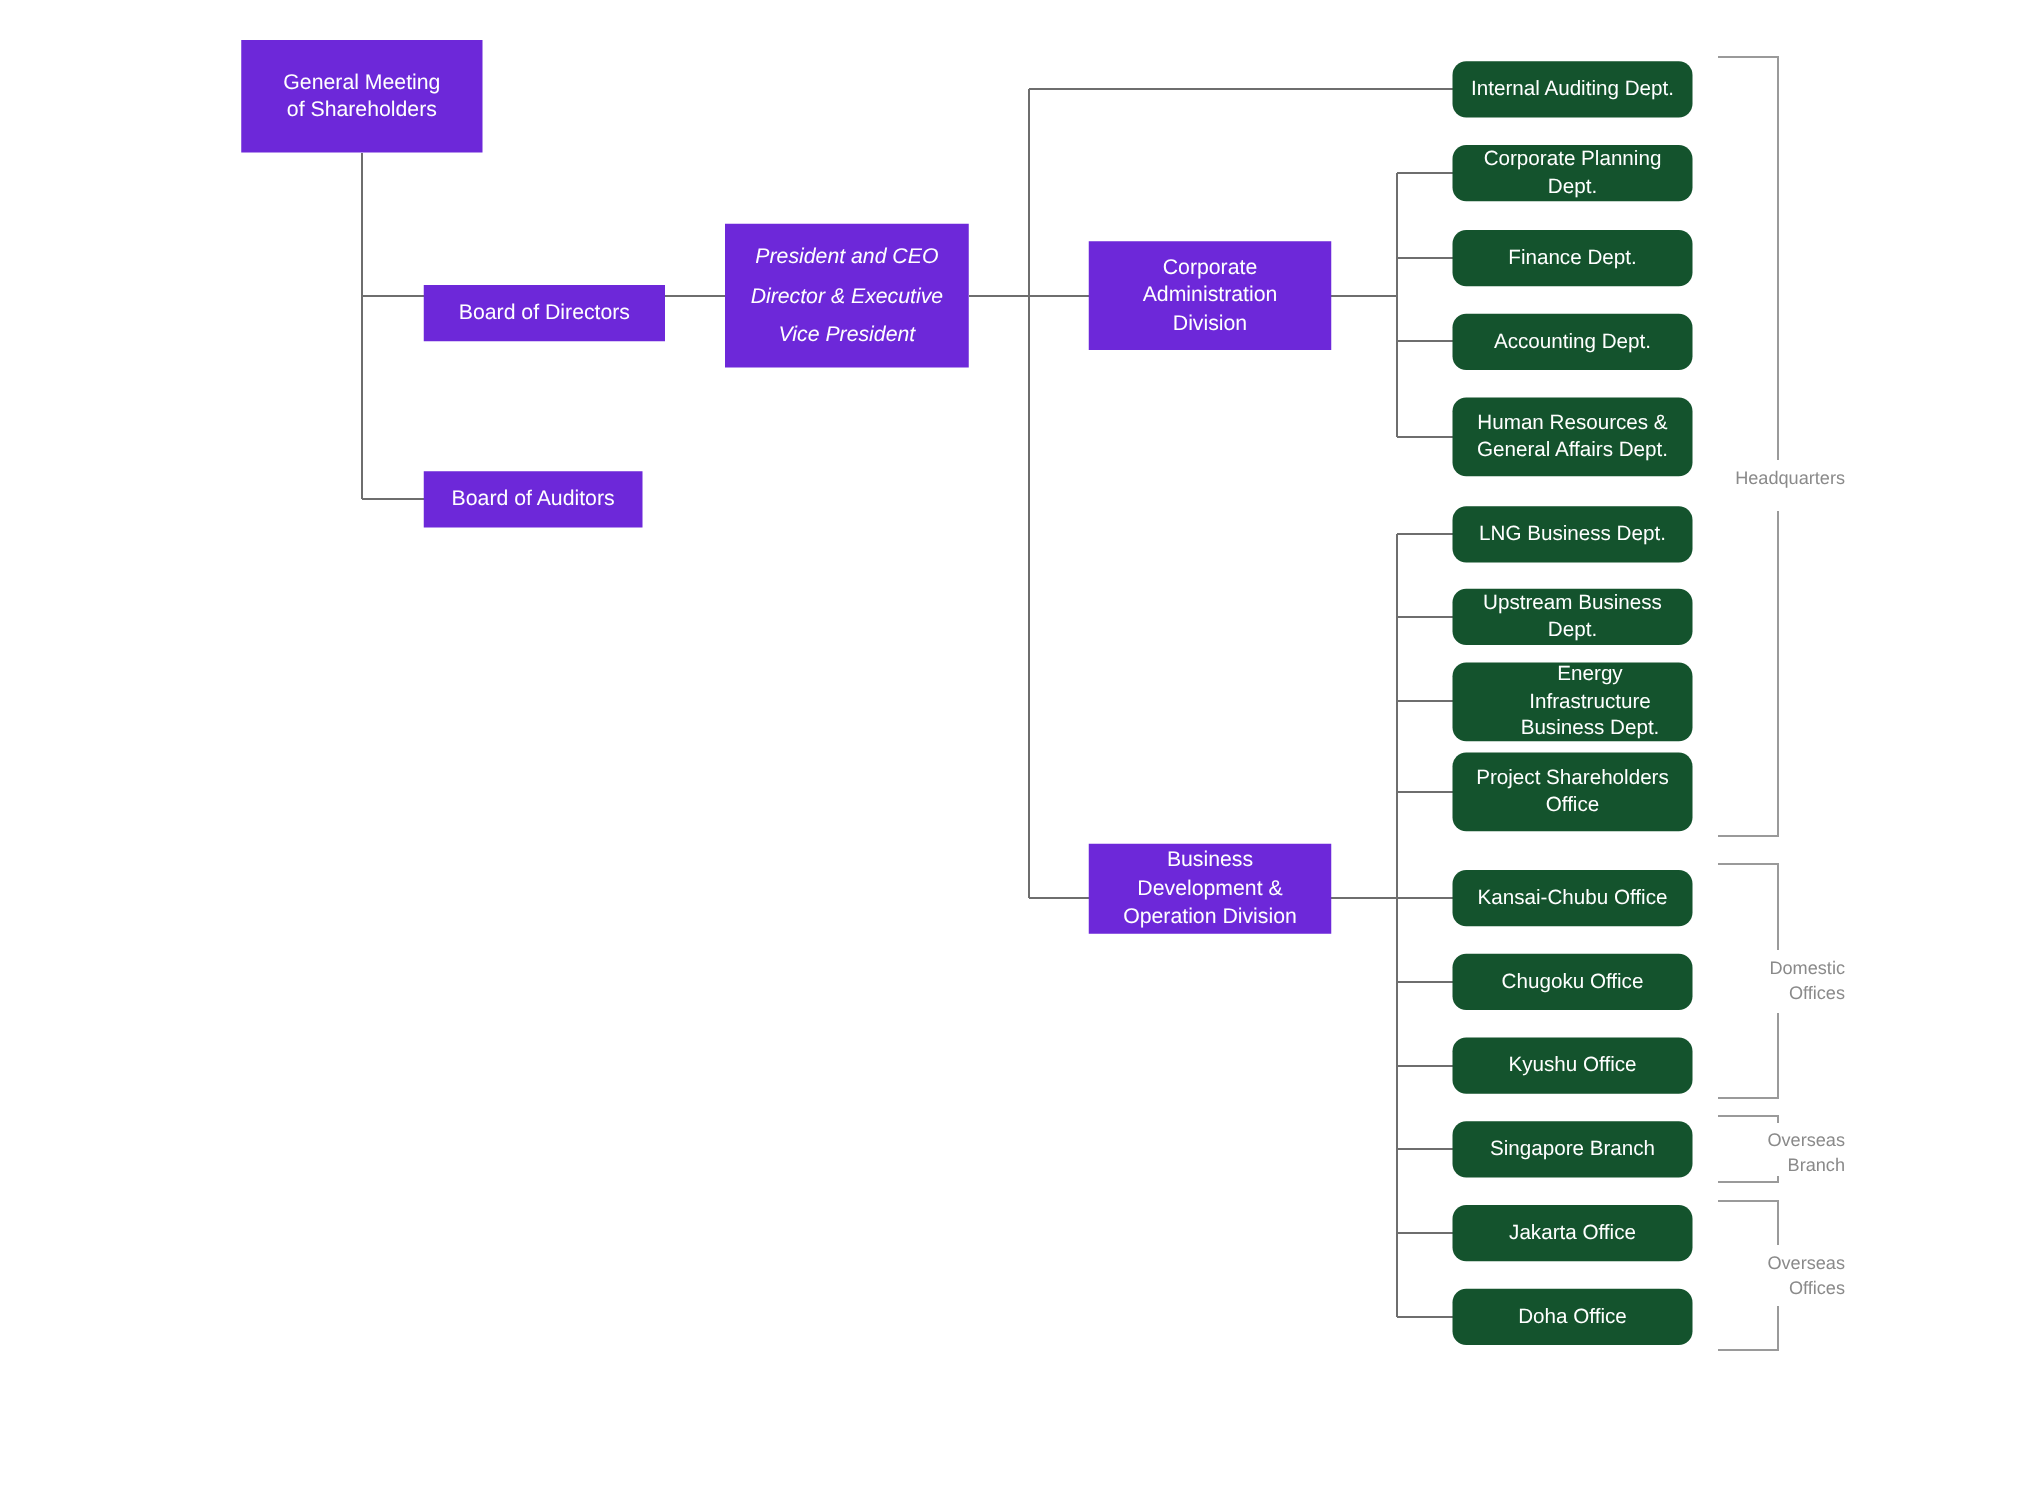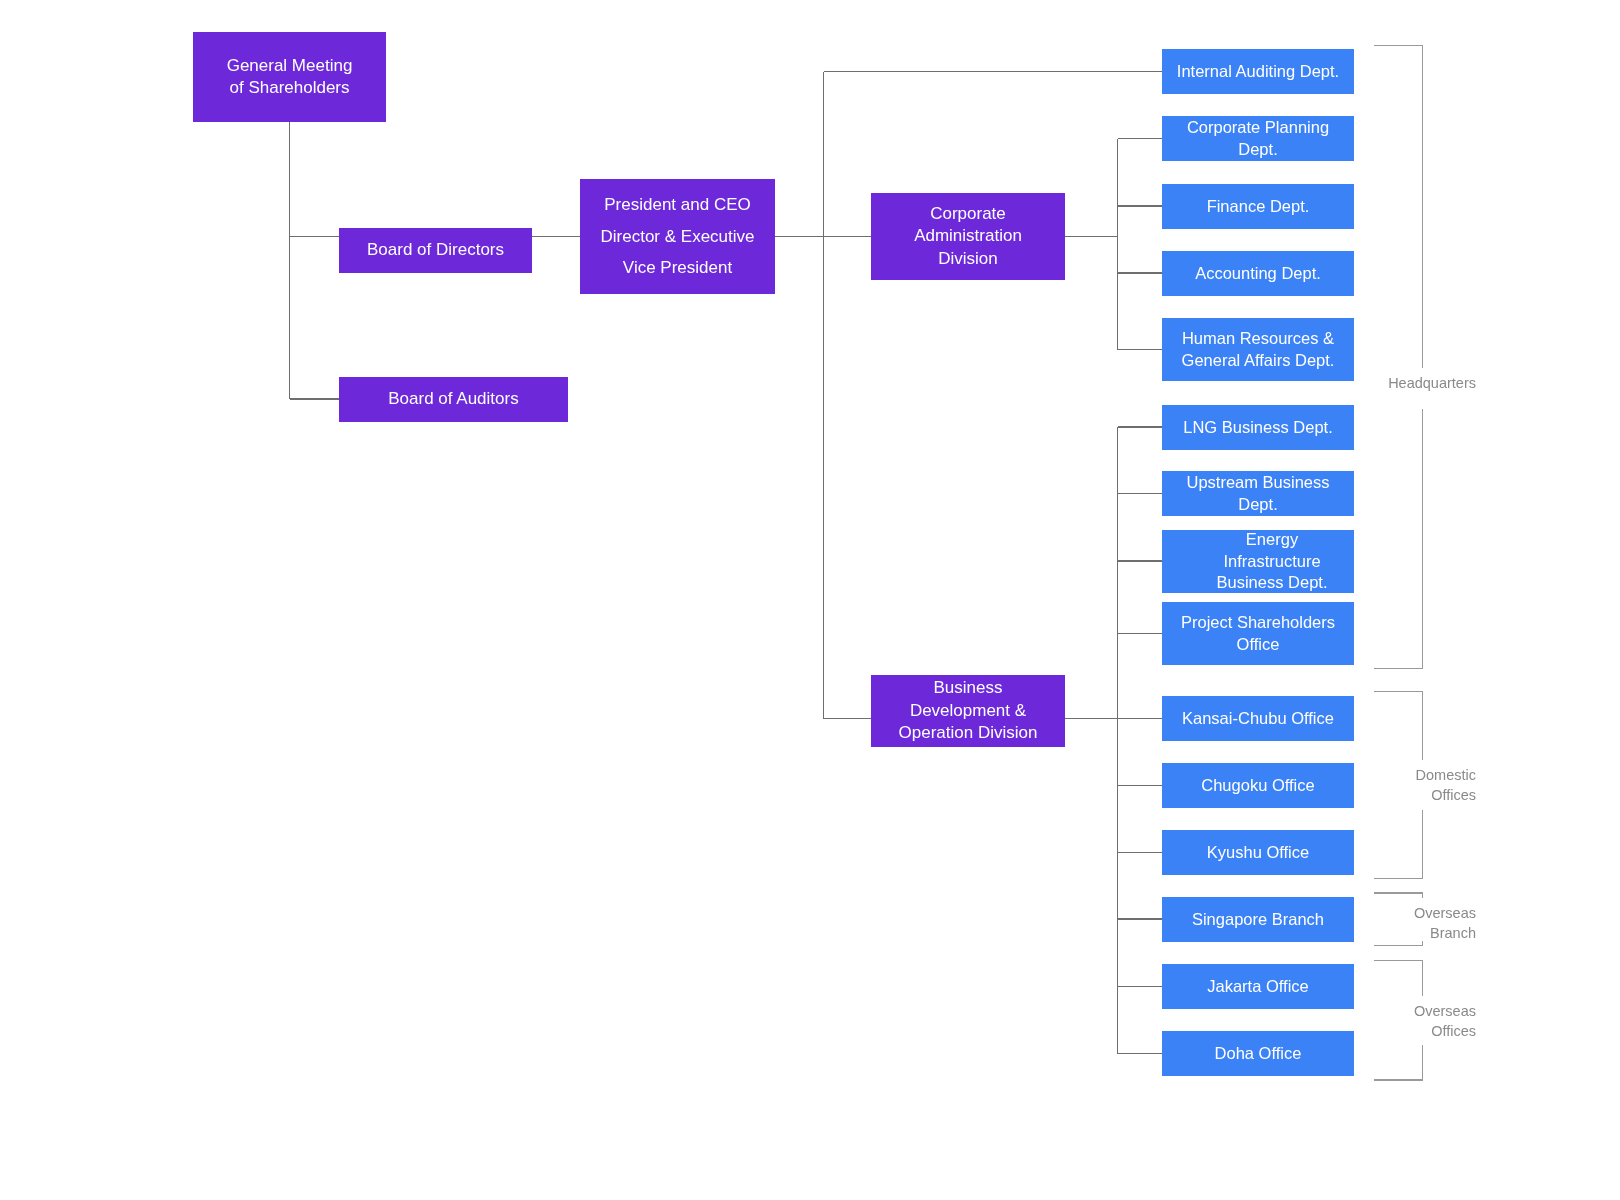--- a/index.html
+++ b/index.html
@@ -36,26 +36,28 @@
     color: #ffffff;
     line-height: 1.32;
     padding: 2px 6px;
     white-space: pre-line;
   }
   .node.primary {
     background: #6d28d9;
     font-size: 17px;
   }
   .node.dept {
-    background: #3b82f6;
+    background: #14532d;
     font-size: 16.5px;
+    border-radius: 11px;
   }
   .node.ceo {
     font-size: 17px;
     line-height: 1.85;
+    font-style: italic;
   }
   .bracket-label {
     position: absolute;
     color: #8a8a8a;
     font-size: 14.5px;
     line-height: 1.4;
     text-align: right;
     white-space: pre-line;
   }
 </style>
@@ -121,21 +123,21 @@
       <path d="M 1374 960.5 L 1422.5 960.5 L 1422.5 996"></path>
       <path d="M 1422.5 1045 L 1422.5 1080 L 1374 1080"></path>
     </g>
   </svg>
 
   <div class="node primary" style="left:193px; top:32px; width:193px; height:90px;">General Meeting
 of Shareholders</div>
 
   <div class="node primary" style="left:339px; top:228px; width:193px; height:45px;">Board of Directors</div>
 
-  <div class="node primary" style="left:339px; top:377px; width:229px; height:45px;text-align:right;">Board of Auditors</div>
+  <div class="node primary" style="left:339px; top:377px; width:175px; height:45px;text-align:right;">Board of Auditors</div>
 
   <div class="node primary ceo" style="left:580px; top:179px; width:195px; height:115px;">President and CEO
 Director &amp; Executive
 Vice President</div>
 
   <div class="node primary" style="left:871px; top:193px; width:194px; height:87px;">Corporate
 Administration
 Division</div>
 
   <div class="node primary" style="left:871px; top:675px; width:194px; height:72px;">Business

